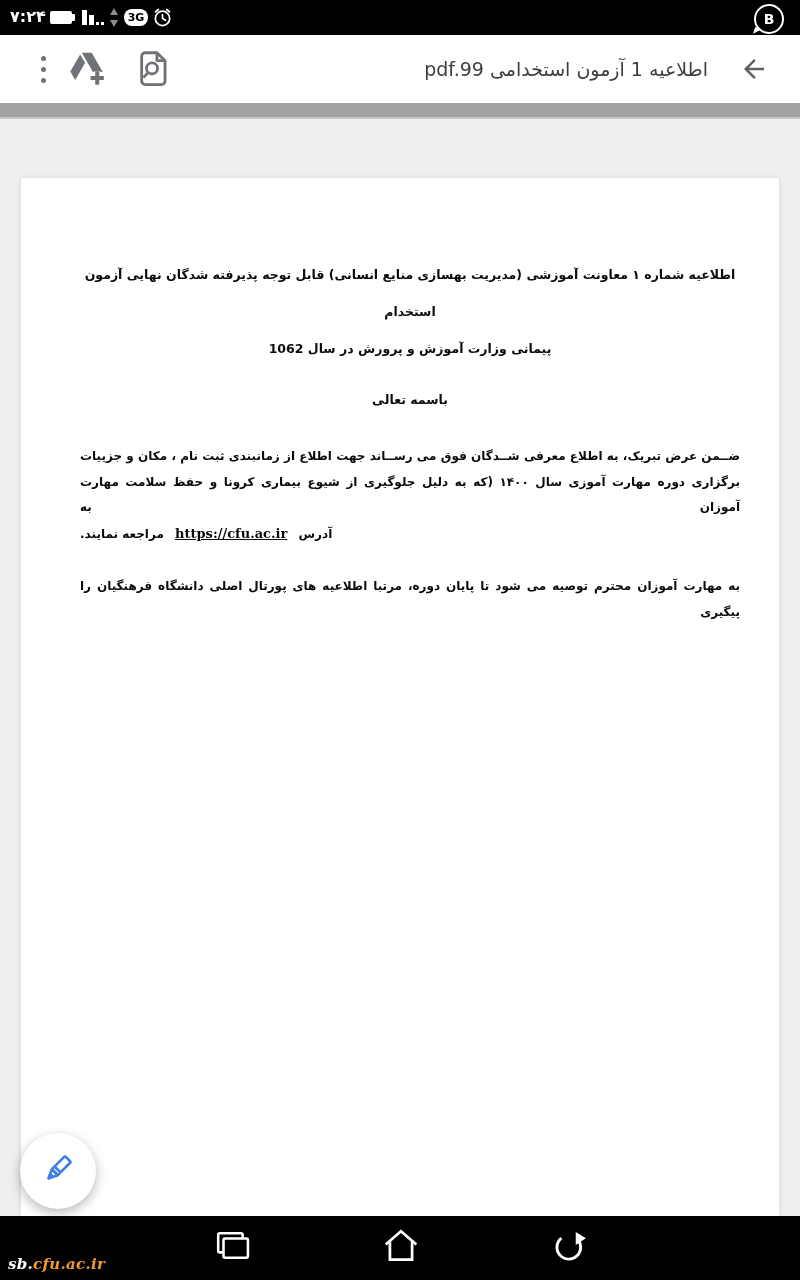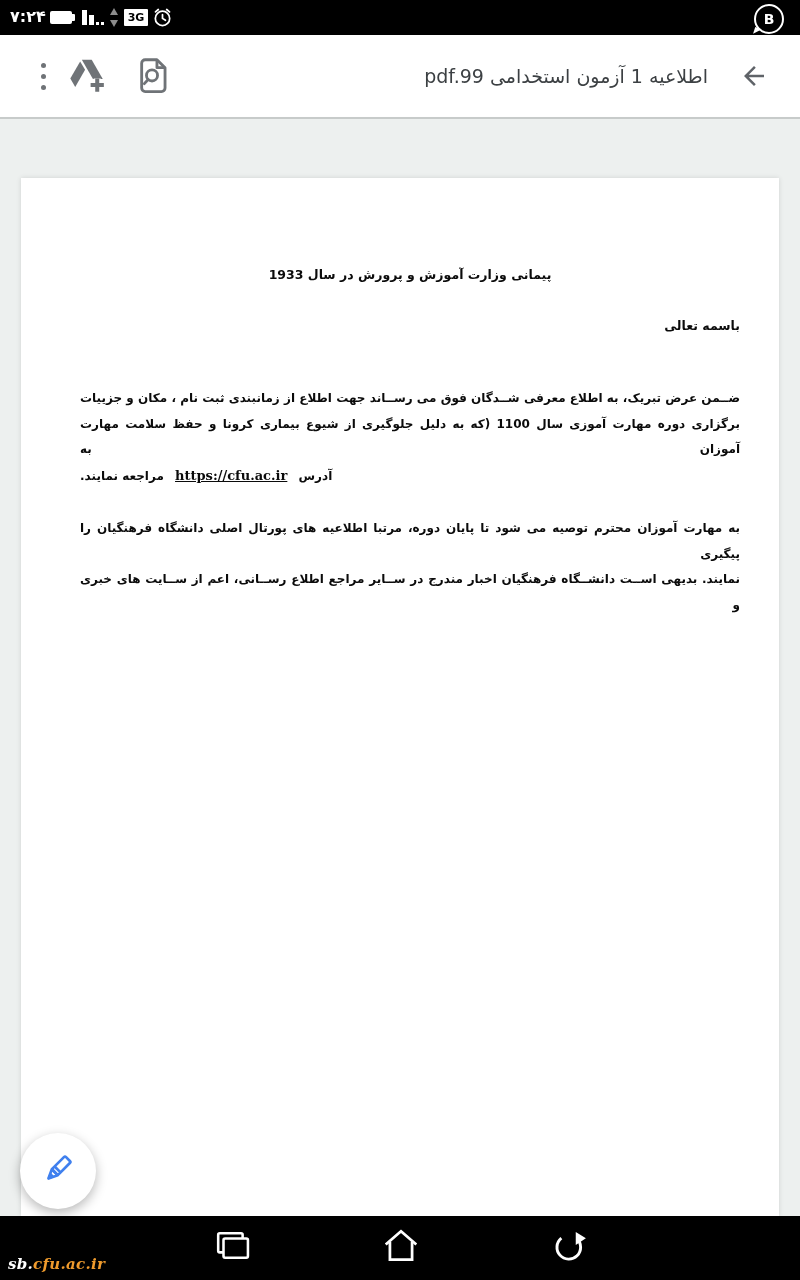--- a/index.html
+++ b/index.html
@@ -14,46 +14,46 @@
   .sb-signal{position:absolute;left:82px;top:10px;width:24px;height:15px;}
   .sb-signal i{position:absolute;bottom:0;background:#fff;display:block;}
   .sb-signal .b1{left:0;width:5px;height:15px;}
   .sb-signal .b2{left:7px;width:5px;height:10px;}
   .sb-signal .b3{left:14px;width:3px;height:3px;}
   .sb-signal .b4{left:19px;width:3px;height:3px;}
   .sb-updown{position:absolute;left:110px;top:8px;width:9px;height:19px;}
   .sb-updown .up{position:absolute;top:0;left:0;width:0;height:0;border-left:4.5px solid transparent;border-right:4.5px solid transparent;border-bottom:7px solid #8d8d8d;}
   .sb-updown .down{position:absolute;bottom:0;left:0;width:0;height:0;border-left:4.5px solid transparent;border-right:4.5px solid transparent;border-top:7px solid #8d8d8d;}
   .sb-3g{position:absolute;left:124px;top:9px;height:17px;min-width:20px;background:#fff;color:#000;
-         font-size:11px;font-weight:bold;line-height:17px;text-align:center;border-radius:1px;padding:0 2px;}
+         font-size:11px;font-weight:bold;line-height:17px;text-align:center;border-radius:8px;padding:0 2px;}
   .sb-alarm{position:absolute;left:152px;top:7px;}
   .sb-bubble{position:absolute;right:16px;top:4px;width:26px;height:26px;border:2px solid #fff;border-radius:50%;
              color:#fff;font-size:14px;font-weight:bold;text-align:center;line-height:26px;}
   .sb-bubble::after{content:"";position:absolute;left:-2px;bottom:-3px;width:0;height:0;
              border-left:7px solid #fff;border-bottom:7px solid transparent;transform:rotate(18deg);}
 
   
-  .toolbar{position:absolute;top:35px;left:0;right:0;height:82px;background:#fff;}
+  .toolbar{position:absolute;top:35px;left:0;right:0;height:68px;background:#fff;}
   .tb-btn{position:absolute;top:50%;transform:translateY(-50%);display:flex;align-items:center;justify-content:center;}
   .tb-overflow{left:30px;width:26px;height:40px;flex-direction:column;}
   .tb-overflow i{display:block;width:5px;height:5px;border-radius:50%;background:#6f7377;margin:3px 0;}
   .tb-drive{left:68px;}
   .tb-search{left:136px;}
   .tb-title{position:absolute;right:92px;top:50%;transform:translateY(-50%);max-width:520px;
             font-size:19px;color:#3c4043;white-space:nowrap;}
   .tb-back{right:28px;width:36px;height:36px;}
   .toolbar-divider{position:absolute;top:117px;left:0;right:0;height:2px;background:#c7cbca;box-shadow:0 1px 2px rgba(0,0,0,.12);}
 
   
   .viewport{position:absolute;top:119px;left:0;right:0;bottom:64px;background:#edf0ef;}
   .page{position:absolute;left:21px;right:21px;top:59px;bottom:0;background:#fff;box-shadow:0 0 5px rgba(0,0,0,.12);}
   .doc{position:absolute;top:0;left:0;right:0;padding:78px 39px 0 59px;direction:rtl;color:#0b0b0b;font-weight:bold;}
   .h-line{font-size:12.5px;line-height:37px;text-align:center;}
-  .basmala{font-size:12.5px;line-height:37px;text-align:right;margin-top:14px;}
-  .para{margin-top:42px;}
+  .basmala{font-size:12.5px;line-height:37px;text-align:center;margin-top:14px;}
+  .para{margin-top:26px;}
   .para.p2{margin-top:27px;}
   .line{font-size:12px;line-height:25.5px;}
   .just{text-align:justify;text-align-last:justify;}
   .lastline{text-align:left;}
   .url{font-family:"DejaVu Serif","Liberation Serif",serif;font-weight:bold;text-decoration:underline;
        direction:ltr;unicode-bidi:embed;margin:0 7px;font-size:13px;}
 
   
   .fab{position:absolute;left:20px;top:1133px;width:76px;height:76px;border-radius:50%;background:#fff;
        box-shadow:0 4px 12px rgba(0,0,0,.28);display:flex;align-items:center;justify-content:center;}
@@ -130,36 +130,36 @@
       <svg width="30" height="30" viewBox="0 0 24 24" fill="#5f6368">
         <path d="M20 11H7.83l5.59-5.59L12 4l-8 8 8 8 1.41-1.41L7.83 13H20v-2z"></path>
       </svg>
     </div>
   </div>
   <div class="toolbar-divider"></div>
 
   <div class="viewport">
     <div class="page">
       <div class="doc">
-        <div class="h-line">پیمانی وزارت آموزش و پرورش در سال 1933</div>
+        <div class="h-line">اطلاعیه شماره ۱ معاونت آموزشی (مدیریت بهسازی منایع انسانی) قابل توجه پذیرفته شدگان نهایی آزمون استخدام</div>
+        <div class="h-line">پیمانی وزارت آموزش و پرورش در سال 1062</div>
         <div class="basmala">باسمه تعالی</div>
 
         <div class="para">
           <div class="line just">ضــمن عرض تبریک، به اطلاع معرفی شــدگان فوق می رســاند جهت اطلاع از زمانبندی ثبت نام ، مکان و جزییات</div>
-          <div class="line just">برگزاری دوره مهارت آموزی سال 1100 (که به دلیل جلوگیری از شیوع بیماری کرونا و حفظ سلامت مهارت آموزان به</div>
+          <div class="line just">برگزاری دوره مهارت آموزی سال ۱۴۰۰ (که به دلیل جلوگیری از شیوع بیماری کرونا و حفظ سلامت مهارت آموزان به</div>
           <div class="line lastline">
             <span>آدرس</span>
             <span class="url">https://cfu.ac.ir</span>
             <span>مراجعه نمایند.</span>
           </div>
         </div>
 
         <div class="para p2">
           <div class="line just">به مهارت آموزان محترم توصیه می شود تا پایان دوره، مرتبا اطلاعیه های پورتال اصلی دانشگاه فرهنگیان را پیگیری</div>
-          <div class="line just">نمایند. بدیهی اســت دانشــگاه فرهنگیان اخبار مندرج در ســایر مراجع اطلاع رســانی، اعم از ســایت های خبری و</div>
         </div>
       </div>
     </div>
   </div>
 
   <div class="fab">
     <span>
       <svg width="36" height="36" viewBox="0 0 24 24" fill="none" stroke="#4080ee" stroke-width="1.8" stroke-linejoin="round">
         <g transform="rotate(45 12 12)">
           <rect x="9.2" y="2.6" width="5.6" height="12.4" rx="1"></rect>

